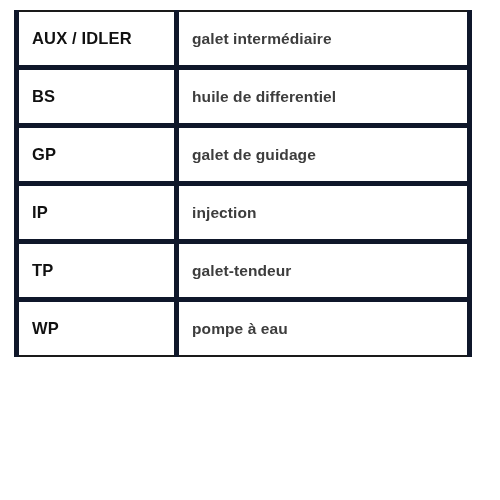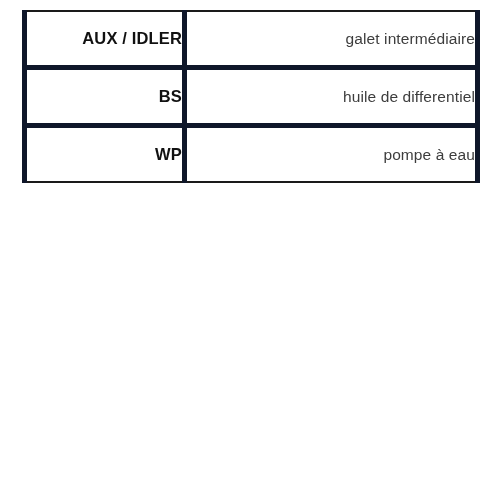--- a/index.html
+++ b/index.html
@@ -10,25 +10,24 @@
   body {
     width: 500px;
     height: 500px;
     background: #ffffff;
     font-family: "Liberation Sans", sans-serif;
     overflow: hidden;
   }
 
   #legend-table-wrap {
     position: absolute;
-    left: 22px;
+    left: 14px;
     top: 10px;
     width: 378px;
     height: 479px;
-    text-align: right;
   }
 
   table.legend-table {
     border-collapse: collapse;
     table-layout: fixed;
     width: 455px;
     border: 2px solid #1a1a1a;
   }
 
   table.legend-table col.code-col { width: 160px; }
@@ -43,21 +42,21 @@
   }
 
   td.code-cell {
     font-weight: bold;
     font-size: 16.5px;
     color: #111111;
     letter-spacing: 0.15px;
   }
 
   td.desc-cell {
-    font-weight: normal;
+    font-weight: bold;
     font-size: 15.5px;
     color: #3d3d3d;
     padding-left: 14px;
     letter-spacing: 0.1px;
   }
 
   
   tr.group-end td {
     border-bottom: 3px double #1a1a1a;
   }
@@ -79,19 +78,31 @@
     </colgroup>
     <tbody>
         <tr class="first-row">
           <td class="code-cell">AUX / IDLER</td>
           <td class="desc-cell">galet intermédiaire</td>
         </tr>
         <tr>
           <td class="code-cell">BS</td>
           <td class="desc-cell">huile de differentiel</td>
         </tr>
+        <tr>
+          <td class="code-cell">GP</td>
+          <td class="desc-cell">galet de guidage</td>
+        </tr>
+        <tr class="group-end">
+          <td class="code-cell">IP</td>
+          <td class="desc-cell">injection</td>
+        </tr>
+        <tr>
+          <td class="code-cell">TP</td>
+          <td class="desc-cell">galet-tendeur</td>
+        </tr>
         <tr class="last-row">
           <td class="code-cell">WP</td>
           <td class="desc-cell">pompe à eau</td>
         </tr>
       </tbody>
   </table>
 </div>
 
 </body></html>

